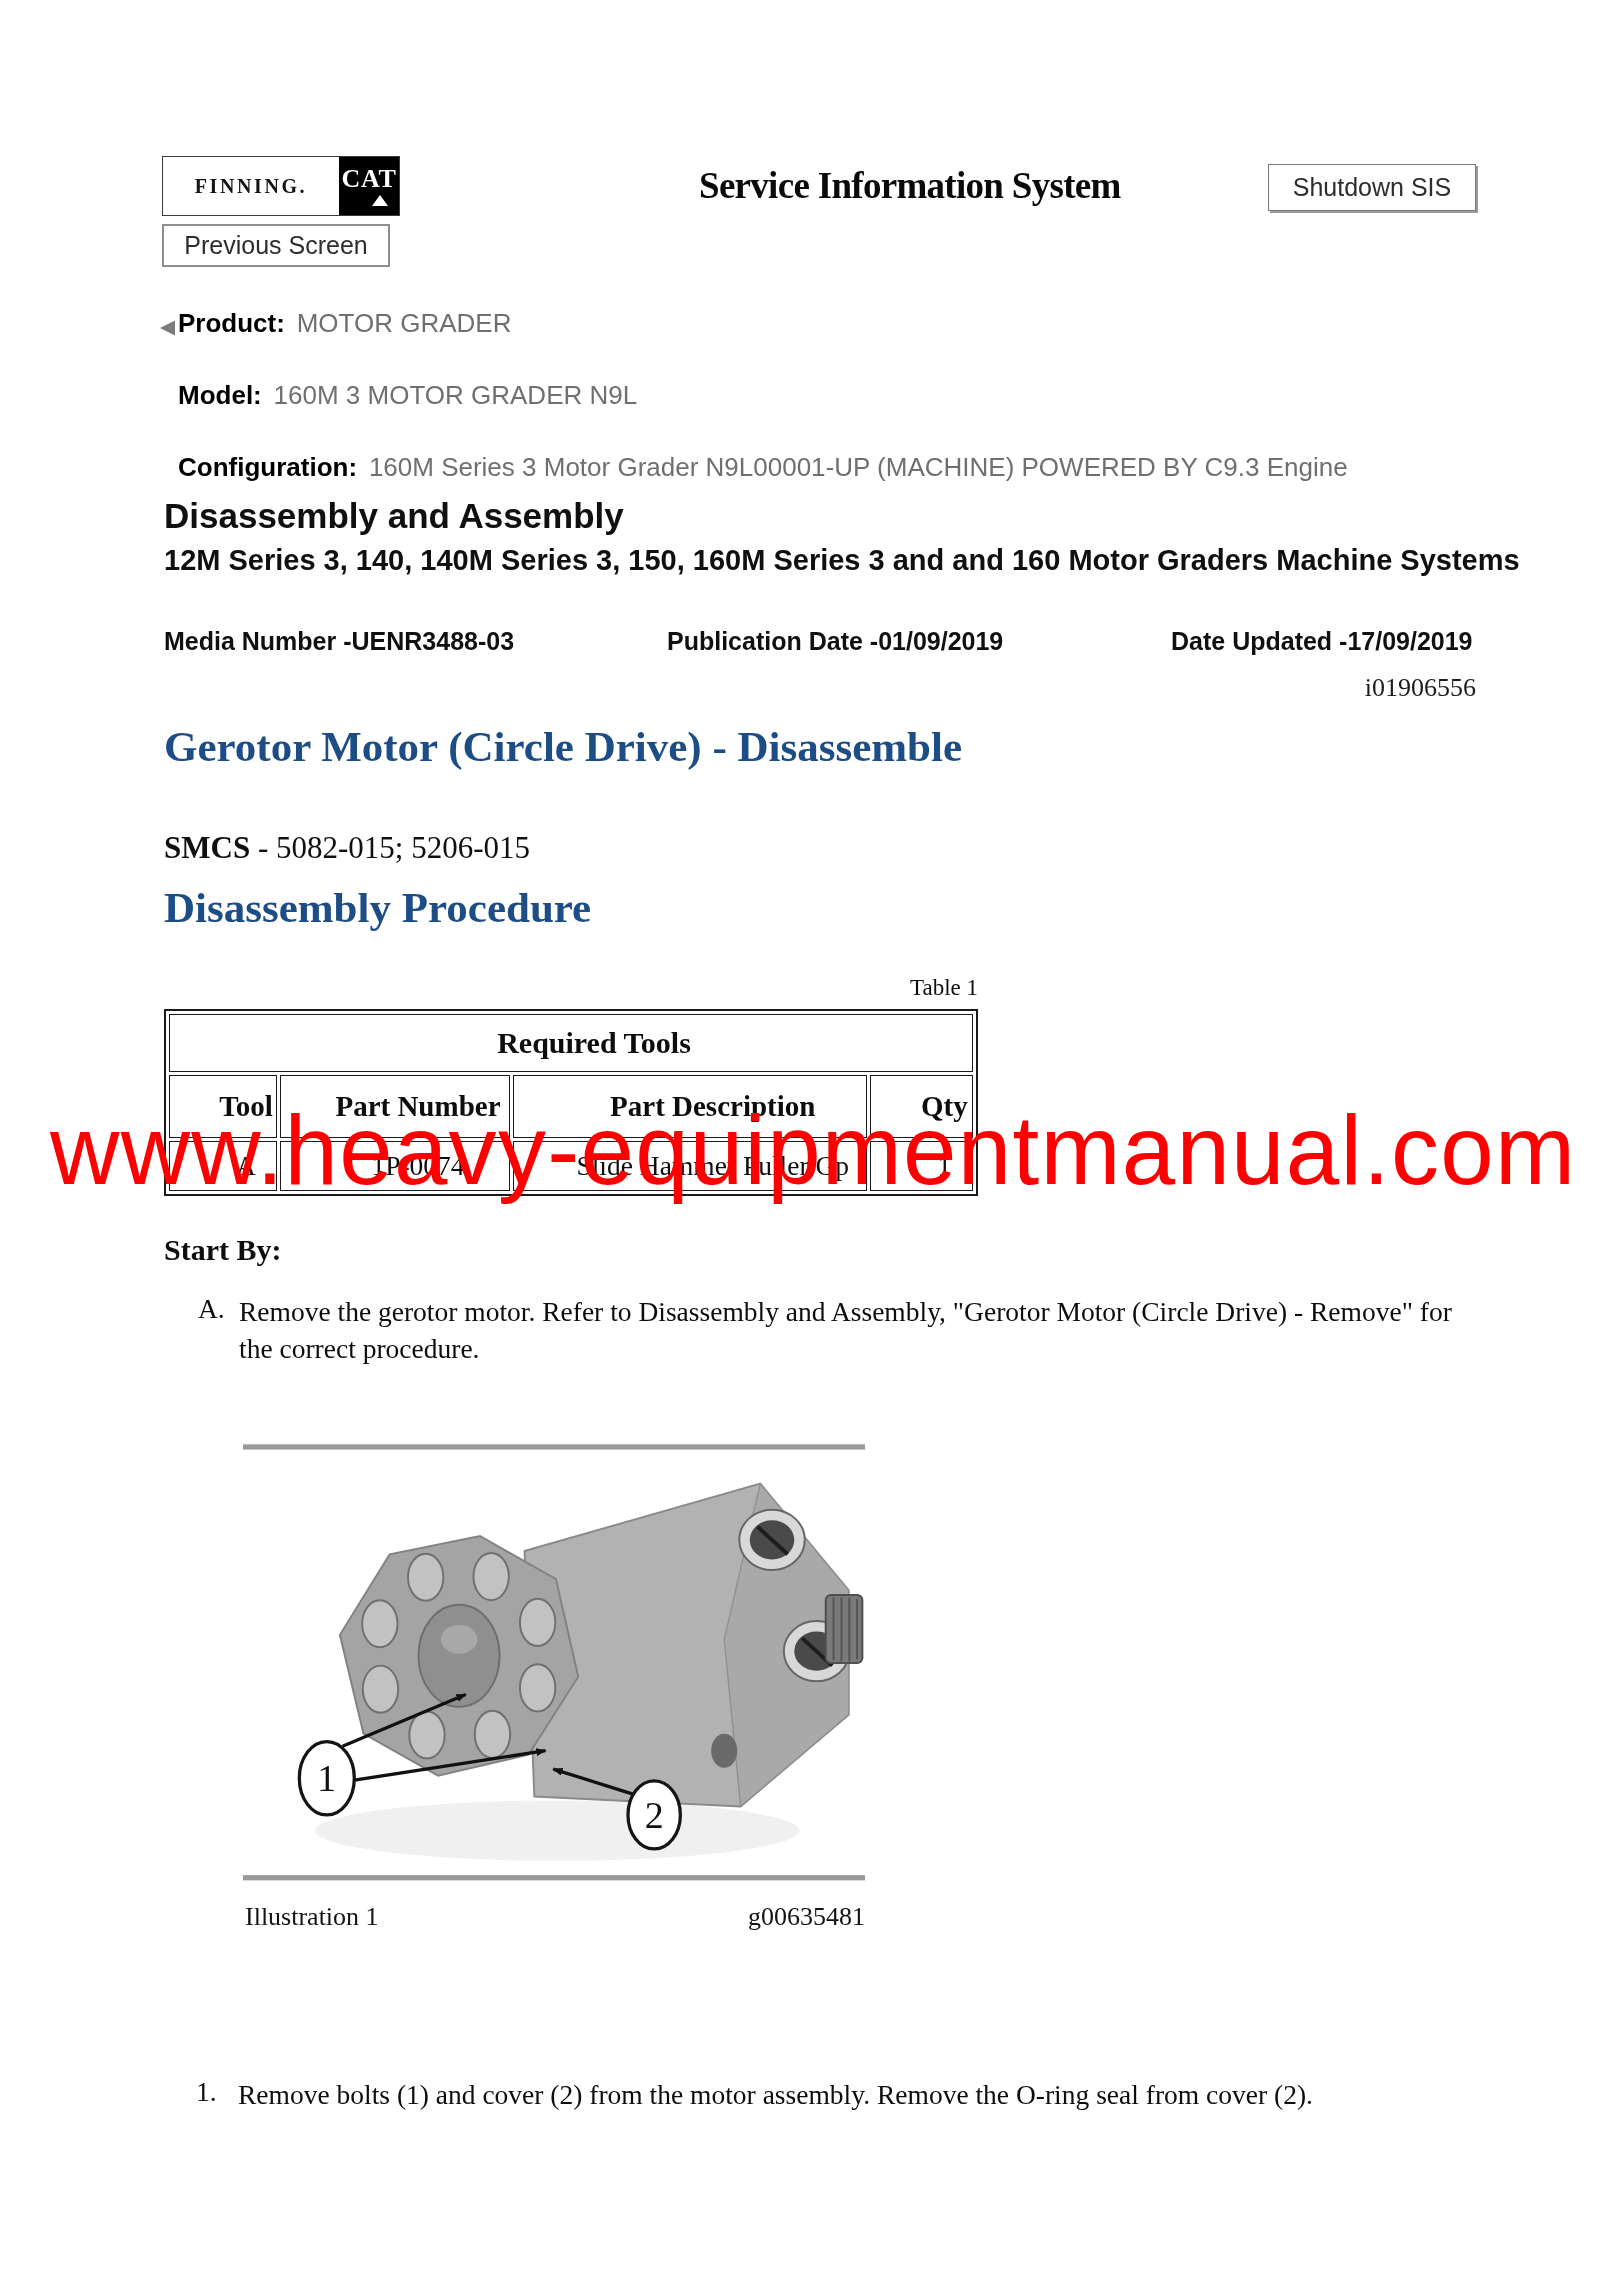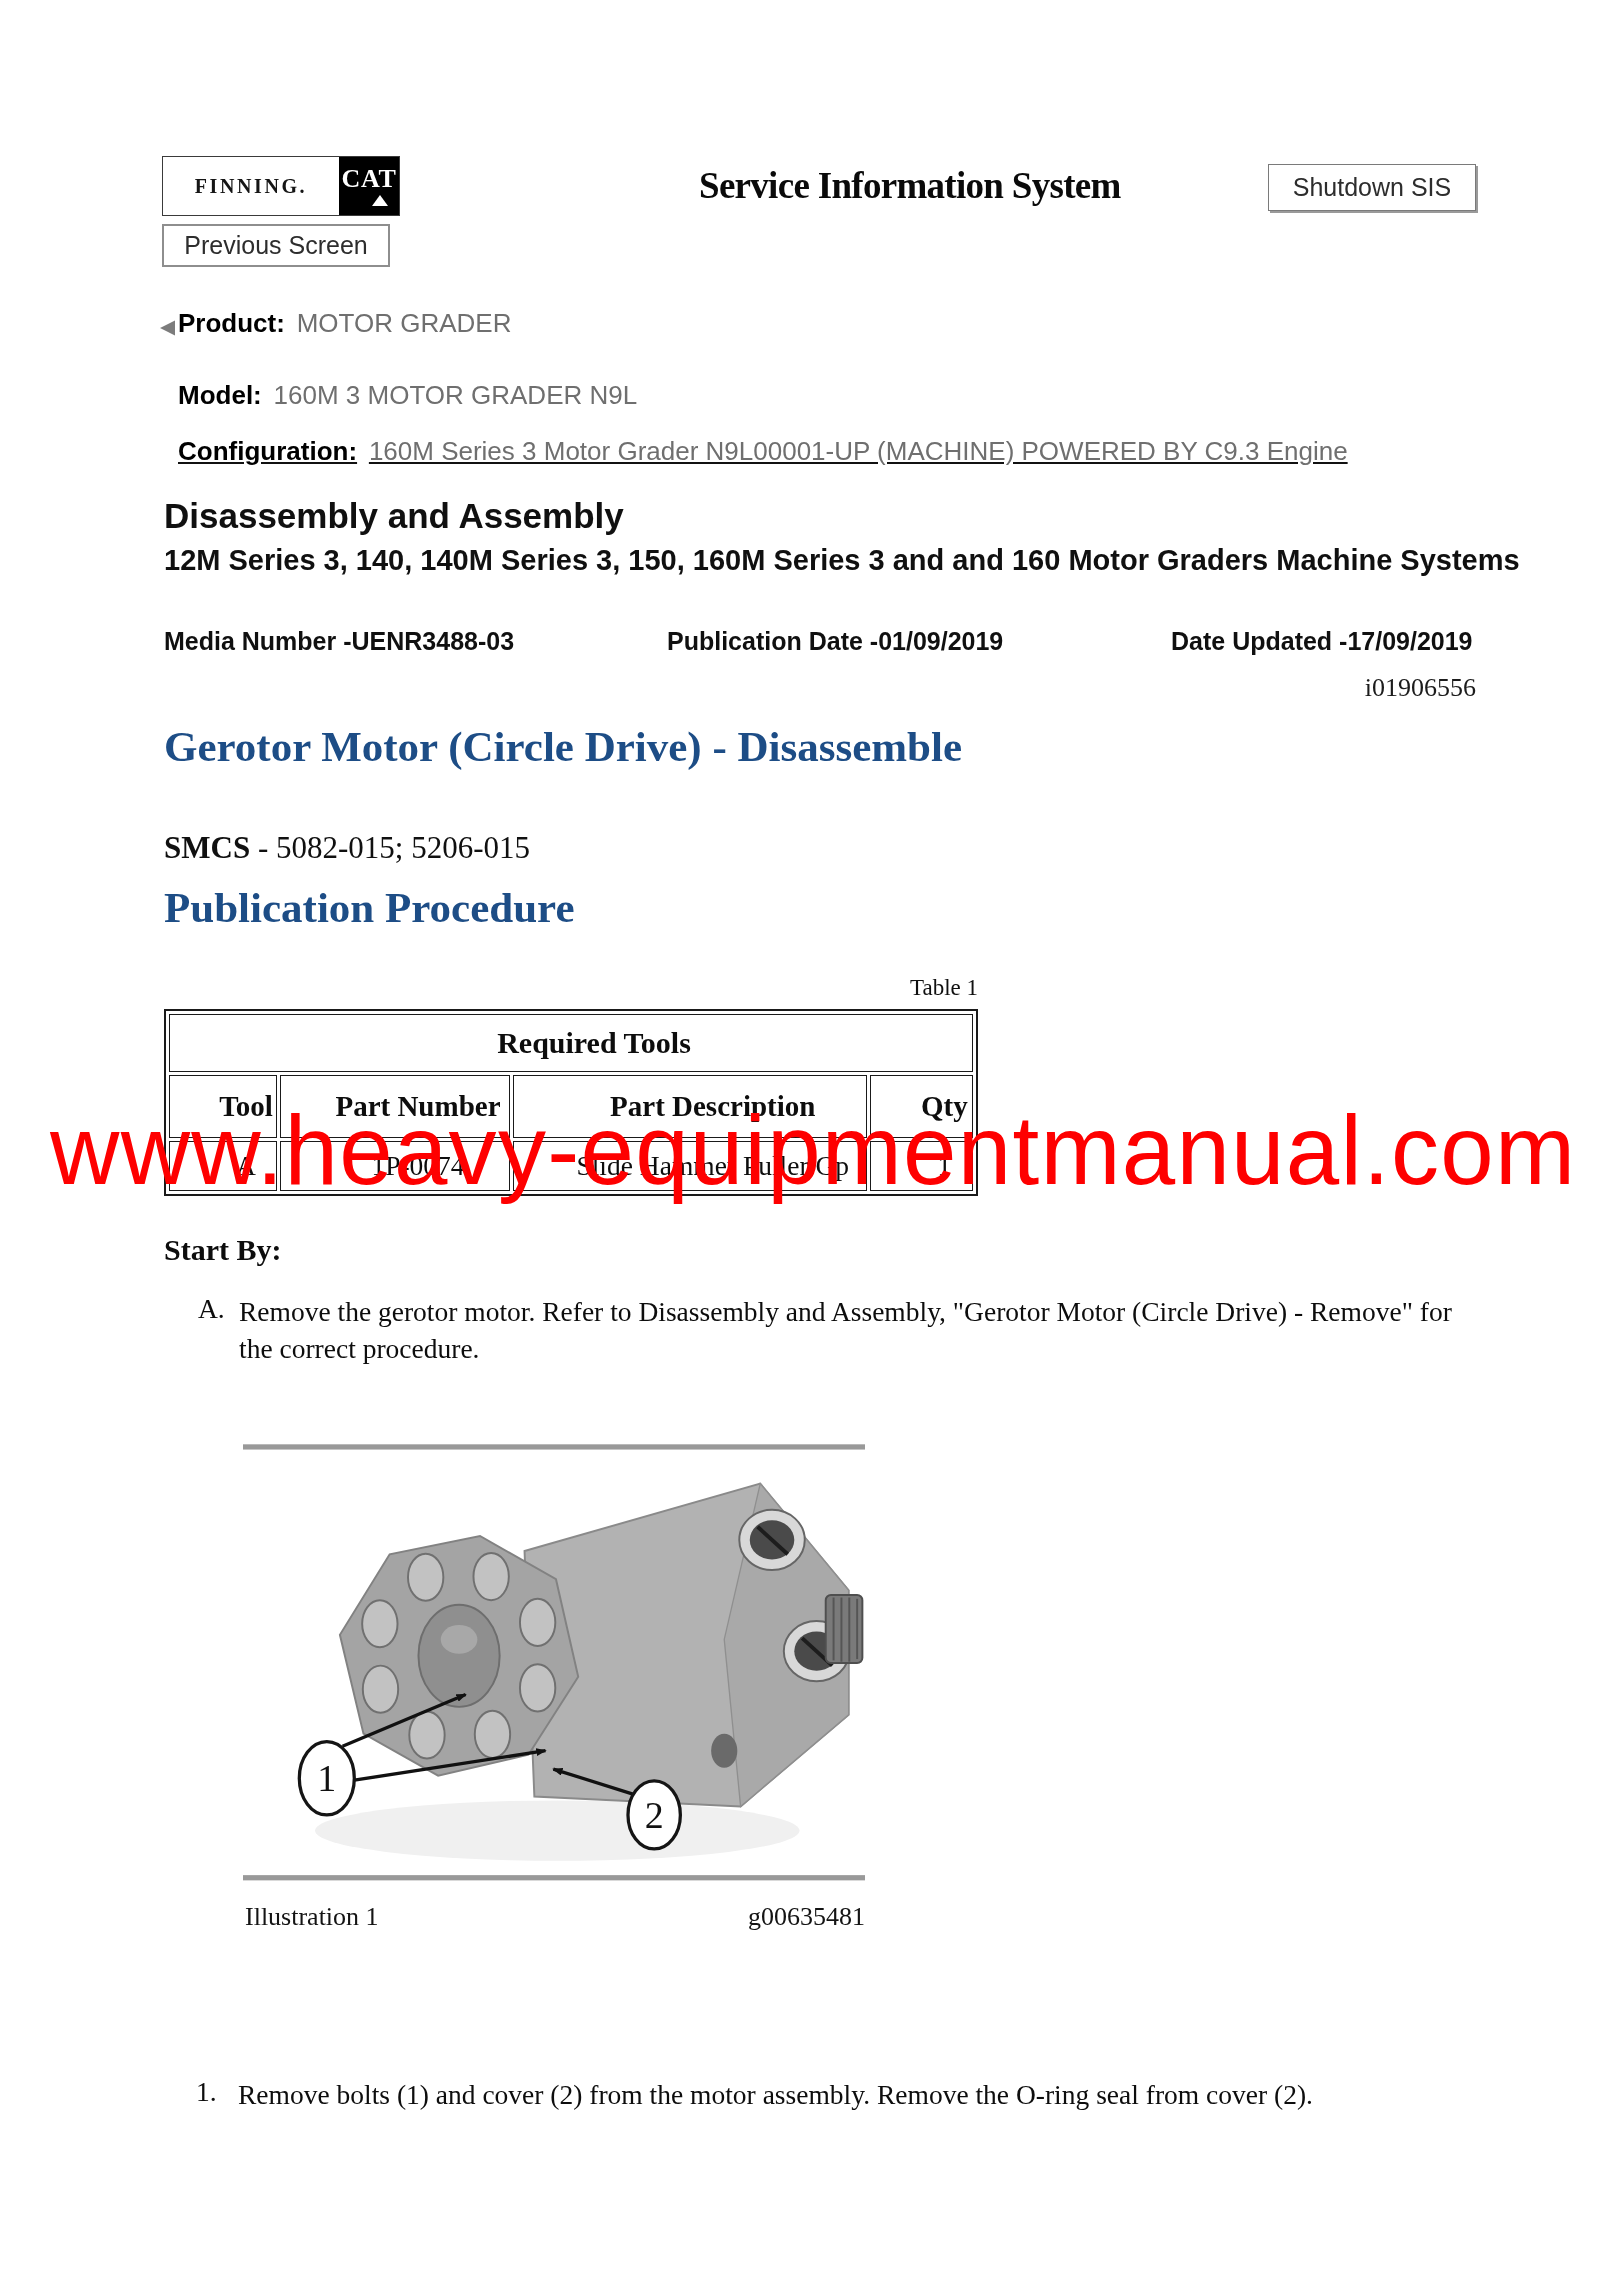--- a/index.html
+++ b/index.html
@@ -88,42 +88,42 @@
 
   <div class="abs btn sans prev-btn">Previous Screen</div>
 
   <div class="abs back-arrow sans">◀</div>
   <div class="abs sans info-line" style="left:178px;top:308px;">
     <span class="info-label">Product:</span><span class="info-value">MOTOR GRADER</span>
   </div>
   <div class="abs sans info-line" style="left:178px;top:380px;">
     <span class="info-label">Model:</span><span class="info-value">160M 3 MOTOR GRADER N9L</span>
   </div>
-  <div class="abs sans info-line" style="left:178px;top:436px;text-decoration:underline;">
+  <div class="abs sans info-line" style="left:178px;top:452px;">
     <span class="info-label">Configuration:</span><span class="info-value">160M Series 3 Motor Grader N9L00001-UP (MACHINE) POWERED BY C9.3 Engine</span>
   </div>
 
   <div class="abs sans doc-title">Disassembly and Assembly</div>
   <div class="abs sans doc-subtitle">12M Series 3, 140, 140M Series 3, 150, 160M Series 3 and and 160 Motor Graders Machine Systems</div>
   <div class="abs sans media-line" style="left:164px;top:627px;">
     <span>Media Number -UENR3488-03</span>
   </div>
   <div class="abs sans media-line" style="left:667px;top:627px;">
     <span>Publication Date -01/09/2019</span>
   </div>
   <div class="abs sans media-line" style="left:1171px;top:627px;">
     <span>Date Updated -17/09/2019</span>
   </div>
   <div class="abs serif doc-id">i01906556</div>
 
   <div class="abs serif h-blue" style="left:164px;top:722px;">Gerotor Motor (Circle Drive) - Disassemble</div>
   <div class="abs serif smcs">
     <b>SMCS</b><span> - 5082-015; 5206-015</span>
   </div>
-  <div class="abs serif h-blue" style="left:164px;top:883px;">Publication Procedure</div>
+  <div class="abs serif h-blue" style="left:164px;top:883px;">Disassembly Procedure</div>
 
   <div class="abs serif tbl-caption">Table 1</div>
   <table class="req">
     <colgroup>
         <col style="width:13.6%">
         <col style="width:28.9%">
         <col style="width:44.5%">
         <col style="width:13%">
       </colgroup>
     <tbody>

